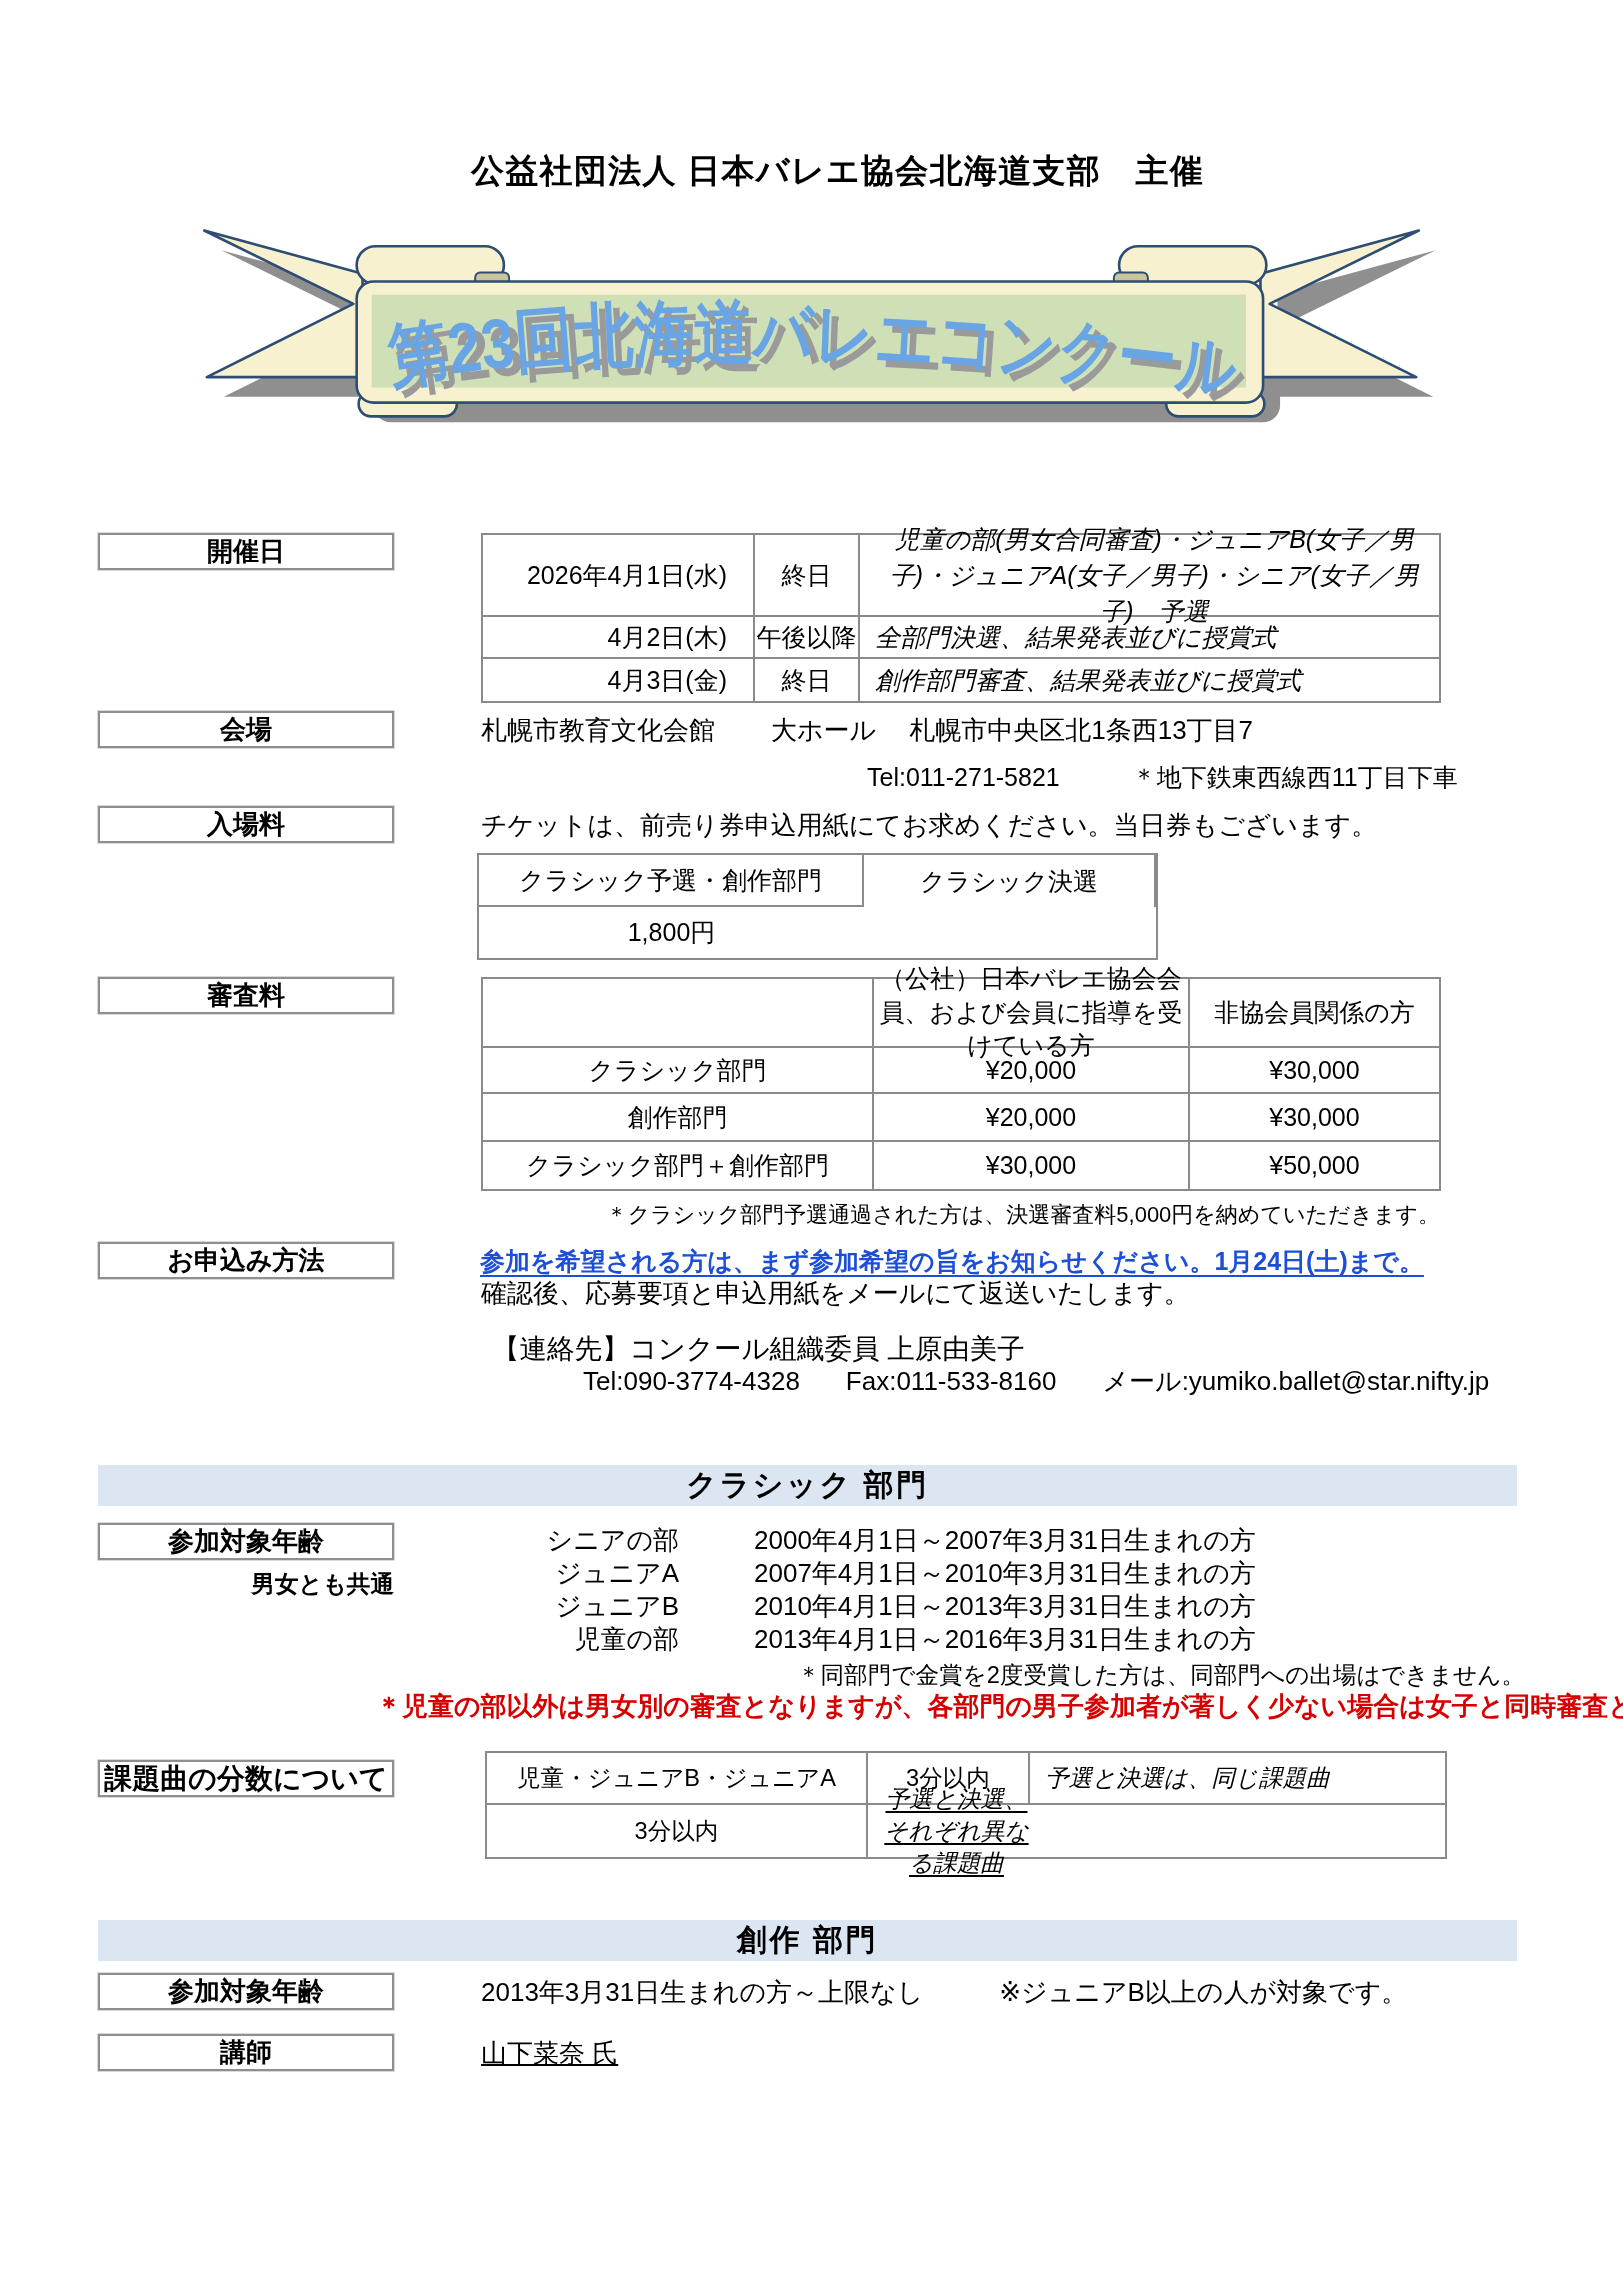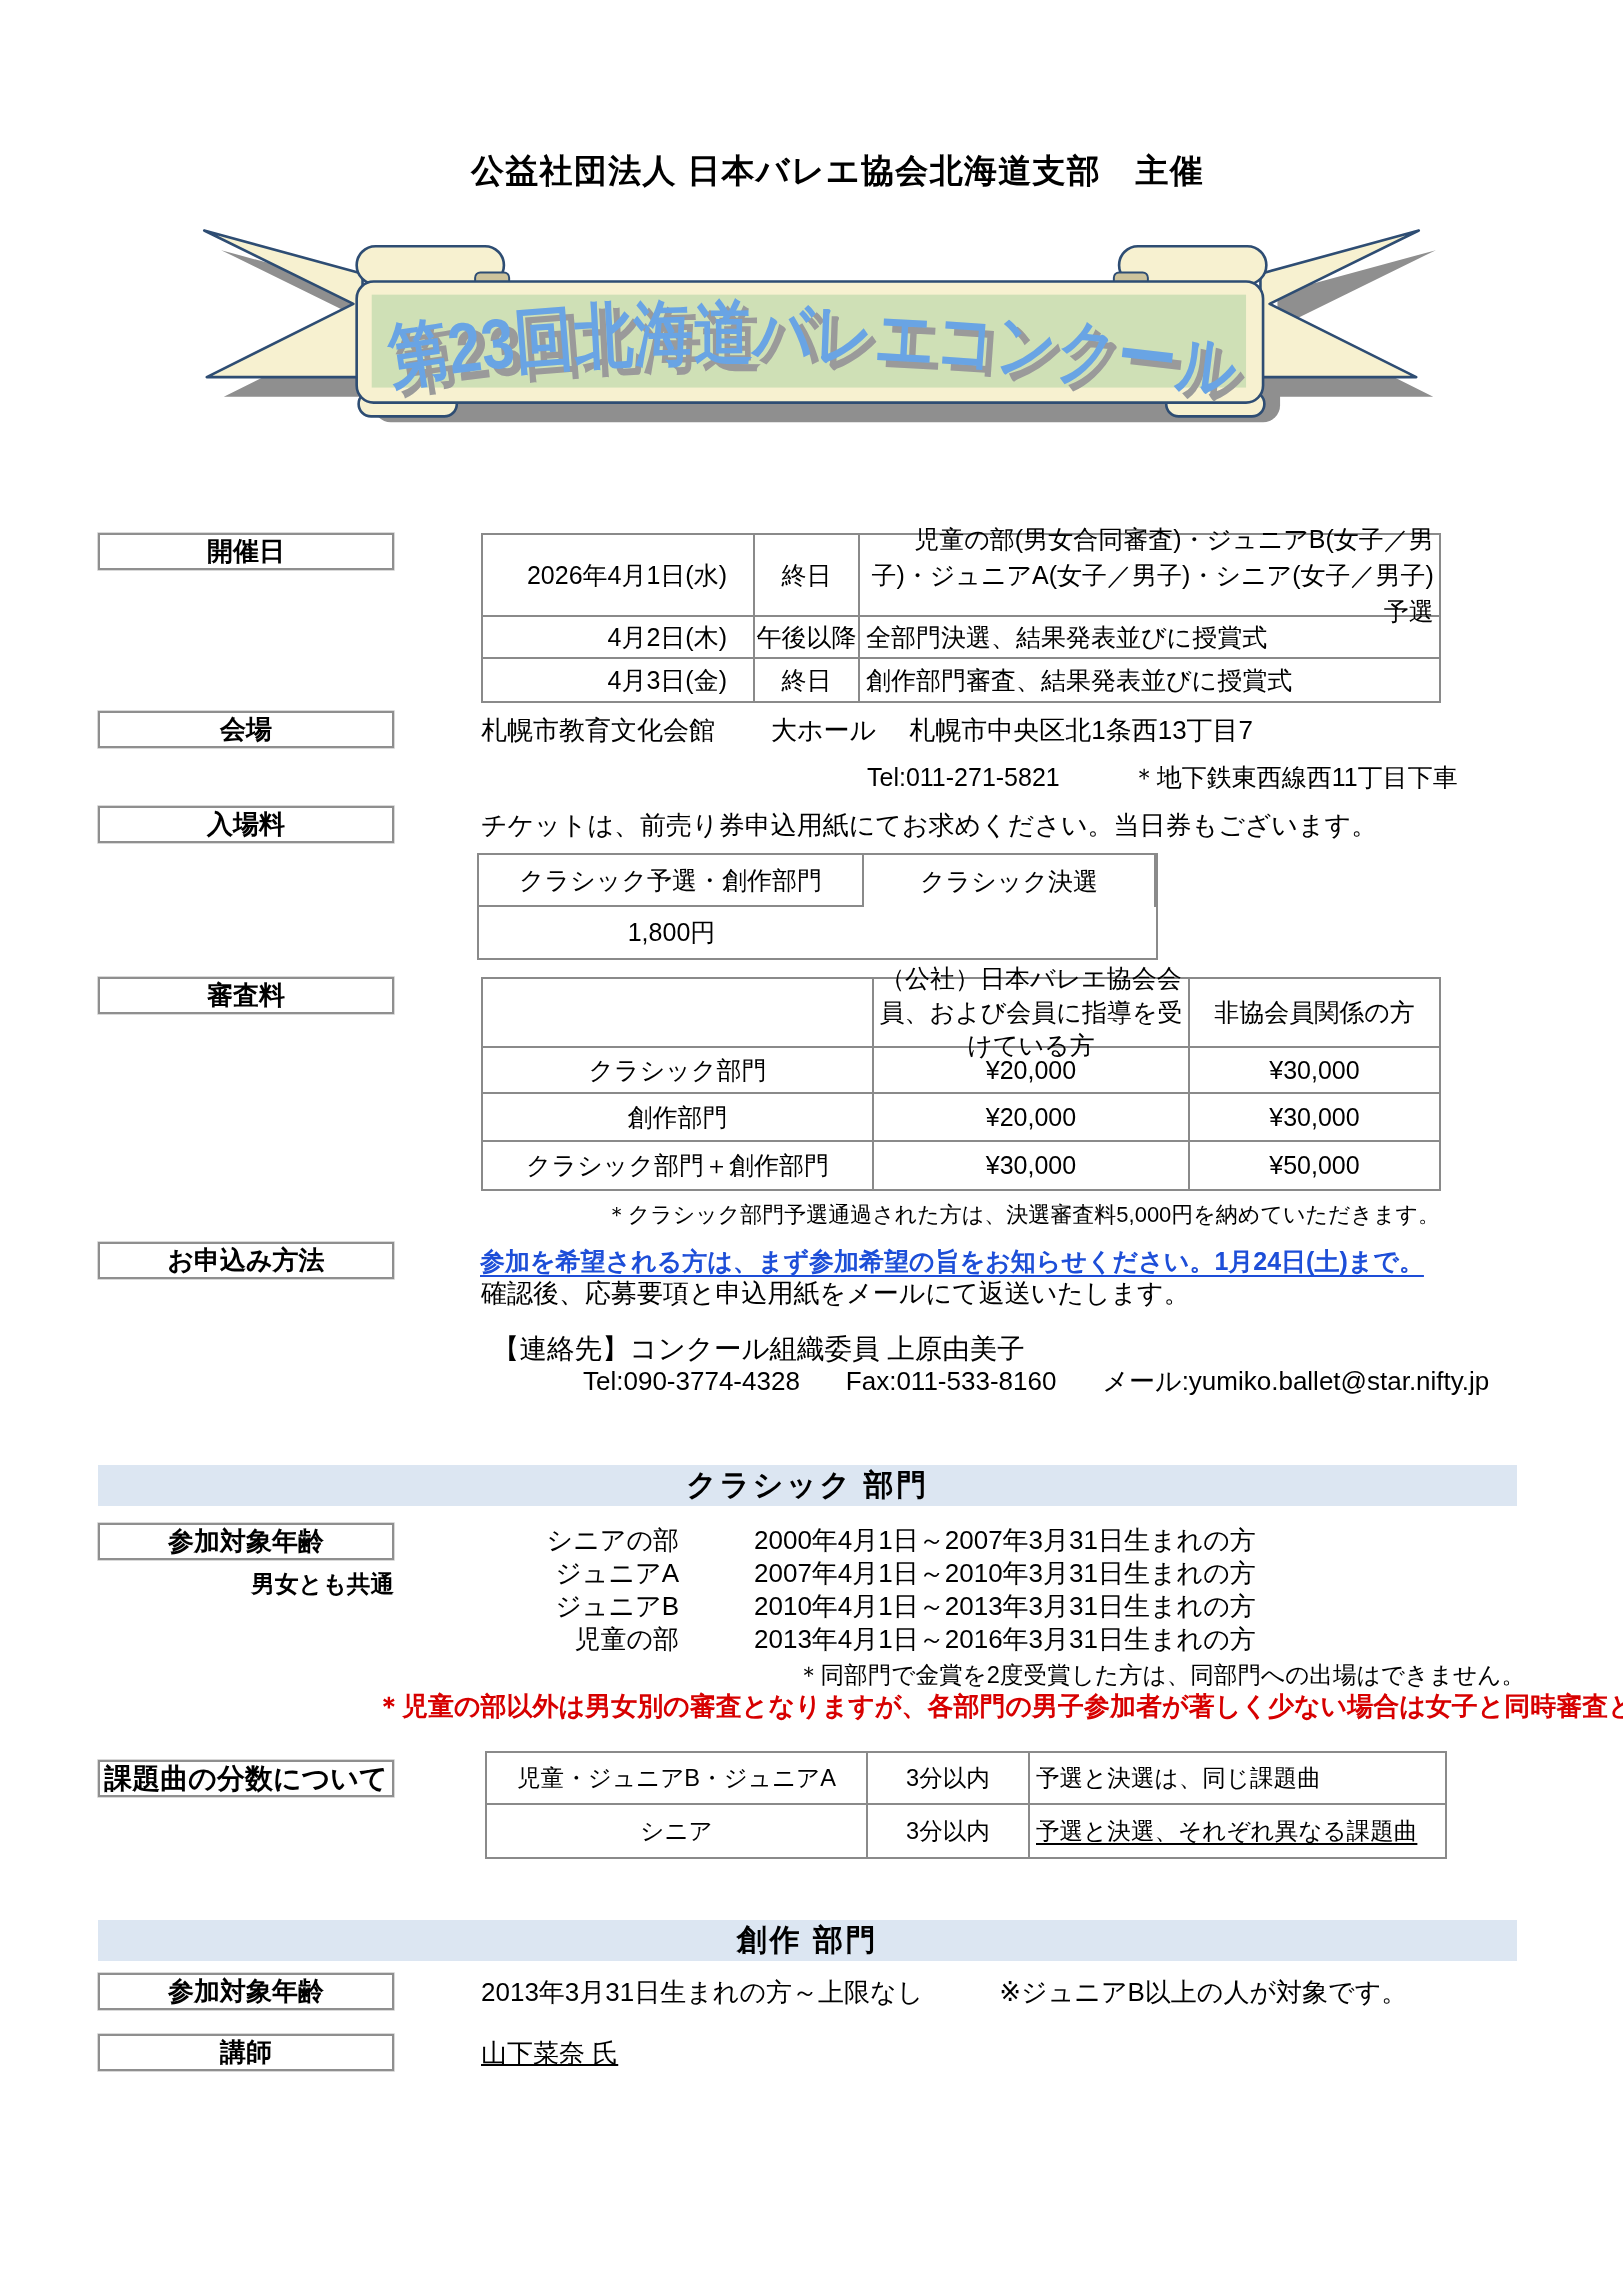--- a/index.html
+++ b/index.html
@@ -17,21 +17,21 @@
                display:flex; align-items:center; justify-content:center;
                font-size:26px; font-weight:700; }
   .label-box.small-text { font-size:28px; }
 
   .tbl { position:absolute; display:grid; background:#fff; border:2.6px solid #8a8a8a; }
   .tbl > div { display:flex; align-items:center; font-size:25px; }
   .br { border-right:2px solid #8a8a8a; }
   .bb { border-bottom:2px solid #8a8a8a; }
   .cell-center { justify-content:center; text-align:center; }
   .cell-right  { justify-content:flex-end; text-align:right; padding-right:26px; }
-  .cell-left   { justify-content:flex-start; text-align:right; padding-left:6px; }
+  .cell-left   { justify-content:flex-start; text-align:center; padding-left:15px;font-style:italic; }
 
   .schedule-tbl { left:481px; top:533px; width:960px; grid-template-columns:272px 105px 1fr;
                   grid-template-rows:82px 42px 42px; }
   .schedule-desc-long { font-size:21.6px; line-height:1.45; padding-right:5.2px; }
 
   .ticket-tbl { left:477px; top:853px; width:681px; grid-template-columns:385px 1fr;
                 grid-template-rows:52px 51px; }
 
   .fee-tbl { left:481px; top:977px; width:960px; grid-template-columns:391px 316px 1fr;
              grid-template-rows:69px 46px 48px 47px; }
@@ -227,21 +227,20 @@
   <div class="note-black">＊同部門で金賞を2度受賞した方は、同部門への出場はできません。</div>
   <div class="note-red">＊児童の部以外は男女別の審査となりますが、各部門の男子参加者が著しく少ない場合は女子と同時審査となります。</div>
 
   <div class="label-box small-text" style="top:1760px">
     <span>課題曲の分数について</span>
   </div>
   <div class="tbl music-tbl">
     <div class="br bb cell-center">児童・ジュニアB・ジュニアA</div>
     <div class="br bb cell-center">3分以内</div>
     <div class="bb cell-left">予選と決選は、同じ課題曲</div>
-    <div class="br cell-center">シニア</div>
     <div class="br cell-center">3分以内</div>
     <div class="cell-left underline">予選と決選、それぞれ異なる課題曲</div>
   </div>
 
   <div class="section-bar bar-creative">
     <span>創作 部門</span>
   </div>
   <div class="label-box" style="top:1973px">
     <span>参加対象年齢</span>
   </div>

